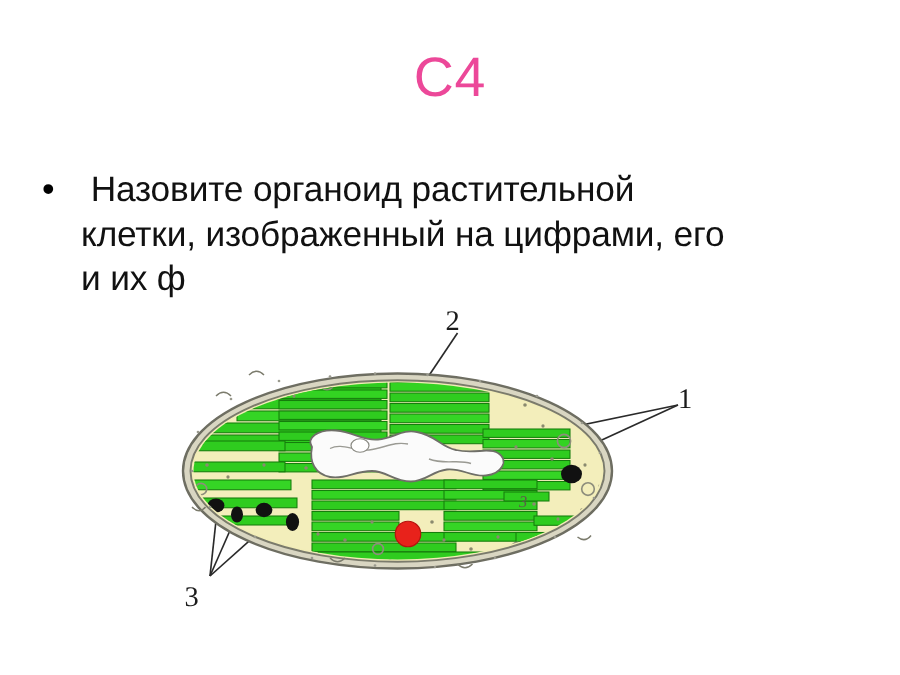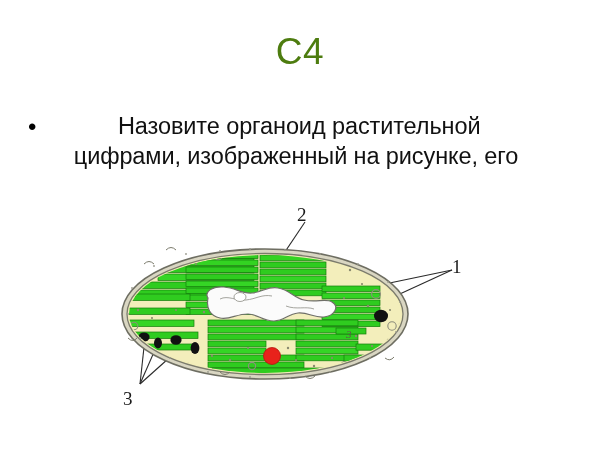--- a/index.html
+++ b/index.html
@@ -27,21 +27,21 @@
   #slide-title {
     position: absolute;
     left: 0;
     top: 30px;
     width: 600px;
     text-align: center;
     font-size: 37px;
     line-height: 44px;
     font-weight: 400;
     letter-spacing: 0.5px;
-    color: #4d7c0f;
+    color: #ec4899;
   }
 
   
   #body-block {
     position: absolute;
     left: 28px;
     top: 112px;
     width: 510px;
   }
   .bullet-row {
@@ -57,21 +57,21 @@
     color: #000000;
   }
   .bullet-text {
     flex: 1 1 auto;
     font-size: 23.5px;
     line-height: 29.5px;
     font-weight: 400;
     color: #111111;
     letter-spacing: -0.1px;
   }
-  .bullet-text .ln { display: block; white-space: pre; text-align: center; }
+  .bullet-text .ln { display: block; white-space: pre; }
 
   
   #figure {
     position: absolute;
     left: 100px;
     top: 198px;
     width: 400px;
     height: 235px;
   }
   #figure svg { display: block; }
@@ -92,21 +92,22 @@
 
 <div id="slide">
 
   <div id="slide-title">С4</div>
 
   <div id="body-block">
     <div class="bullet-row">
       <span class="bullet-mark">•</span>
       <span class="bullet-text">
         <span class="ln"> Назовите органоид растительной</span>
-        <span class="ln">цифрами, изображенный на рисунке, его</span>
+        <span class="ln">клетки, изображенный на цифрами, его</span>
+        <span class="ln">и их ф</span>
       </span>
     </div>
   </div>
 
   <div id="figure">
 
     <svg width="400" height="235" viewBox="0 0 400 235">
       <defs>
         <clipPath id="cellClip">
           <ellipse cx="165" cy="116" rx="142" ry="64"></ellipse>

